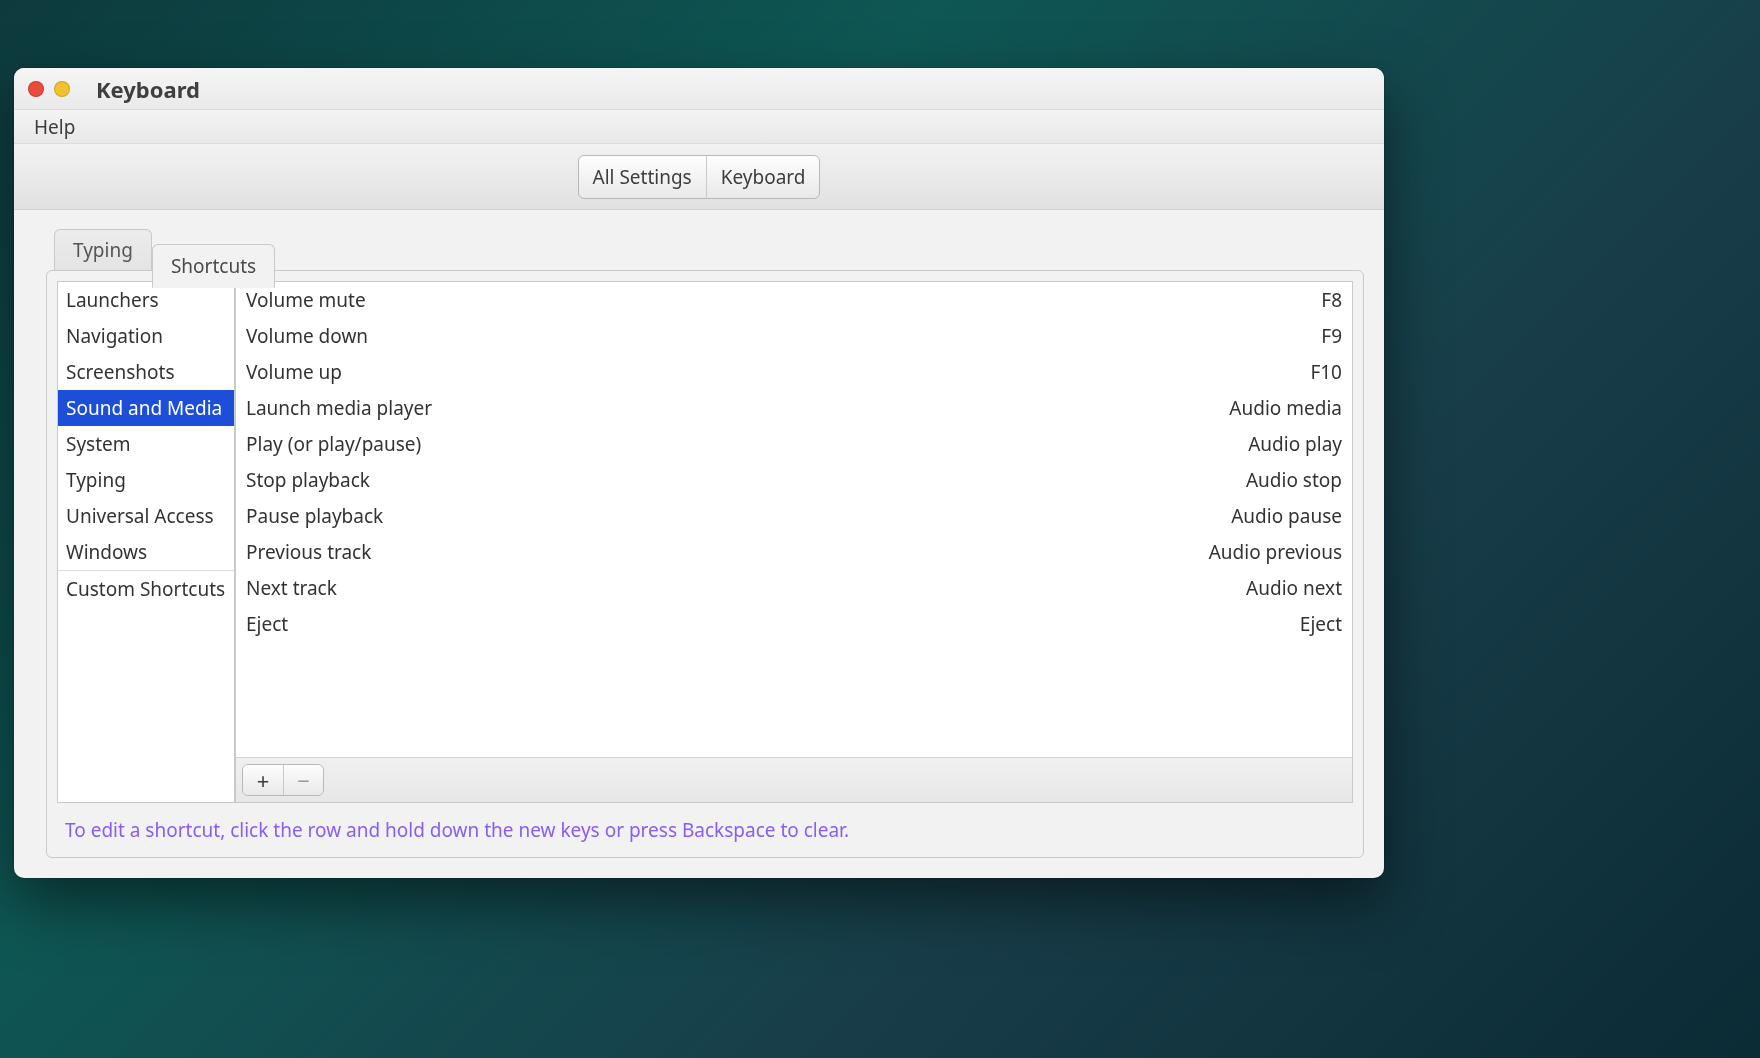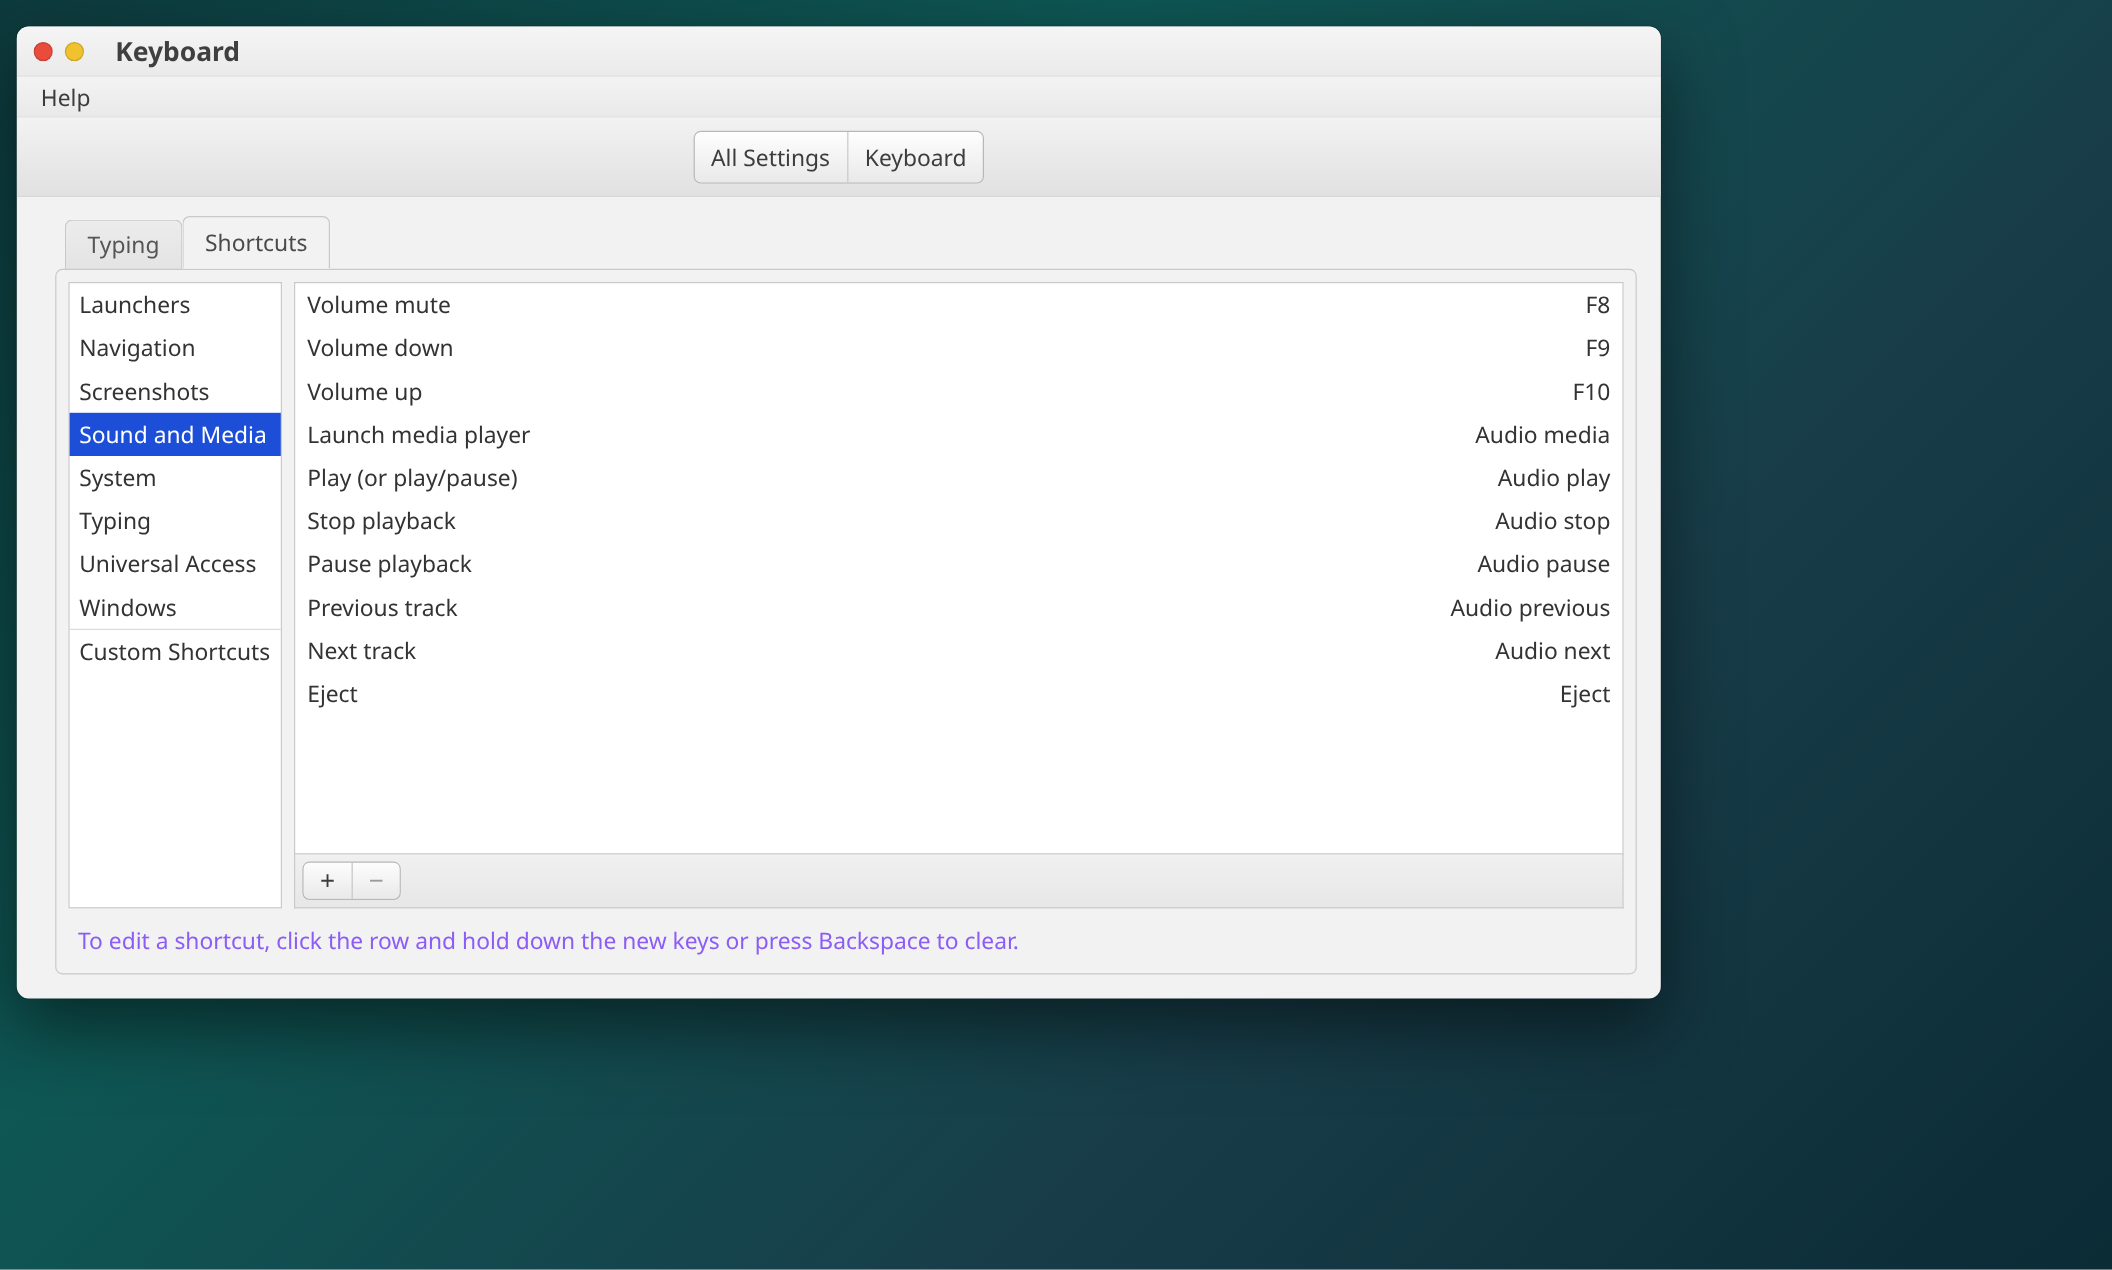--- a/index.html
+++ b/index.html
@@ -12,20 +12,21 @@
     justify-content: center;
     align-items: flex-start;
     overflow: hidden;
     height: 1058px;
     width: 1760px;
   }
   .desktop {
     position: relative;
     width: 1760px;
     height: 886px;
+    margin-top: 46px;
   }
   .window {
     position: absolute;
     left: 14px;
     top: 22px;
     width: 1370px;
     height: 810px;
     background: #f2f2f2;
     border-radius: 10px;
     box-shadow: 0 25px 60px rgba(0,0,0,0.5), 0 0 0 1px rgba(0,0,0,0.1);
@@ -109,21 +110,21 @@
   }
   .tab {
     padding: 8px 18px;
     border: 1px solid #c9c9c9;
     border-bottom: none;
     border-radius: 6px 6px 0 0;
     background: linear-gradient(#ececec, #e3e3e3);
     color: #4a4a4a;
     margin-right: 0px;
     position: relative;
-    top: 0;
+    top: 18px;
     cursor: default;
   }
   .tab.active {
     background: #f2f2f2;
     z-index: 2;
     border-bottom: 1px solid #f2f2f2;
   }
   .tab.inactive {
     top: 3px;
     padding-top: 7px;
@@ -135,21 +136,20 @@
     border-radius: 6px;
     background: #f2f2f2;
     flex: 1;
     display: flex;
     flex-direction: column;
     padding: 10px;
     position: relative;
   }
   .split {
     display: flex;
-    gap: 10px;
     flex: 1;
     min-height: 0;
   }
   .sidebar {
     width: 178px;
     background: #ffffff;
     border: 1px solid #c9c9c9;
     display: flex;
     flex-direction: column;
   }

